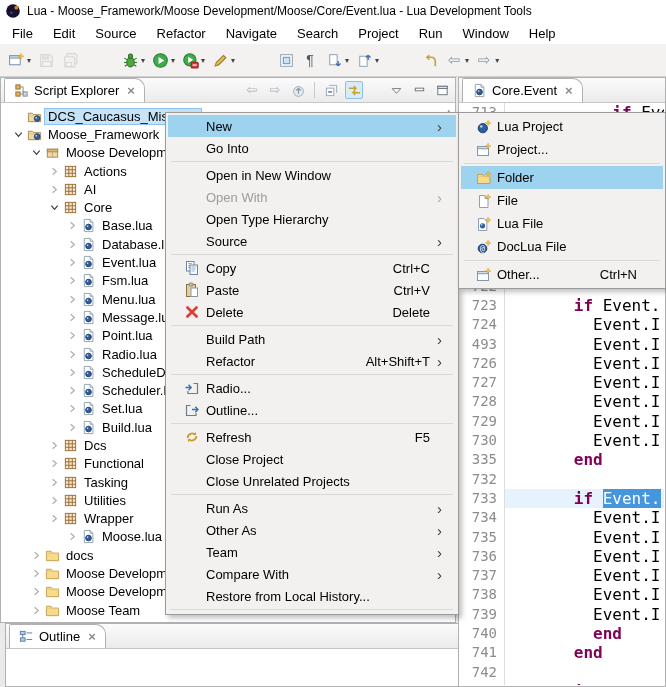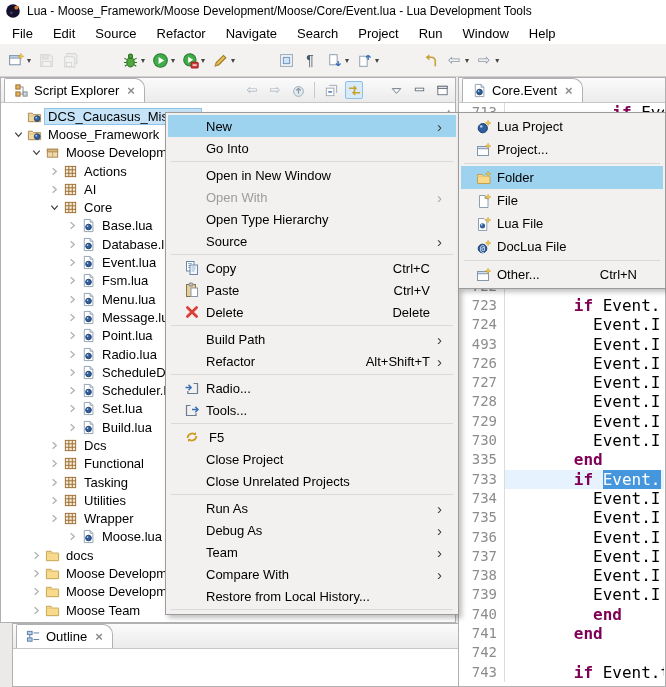--- a/index.html
+++ b/index.html
@@ -13,21 +13,21 @@
   .tbtn{display:flex;align-items:center;height:24px;padding:0 2px;margin:0 1px}
   .tbtn .ticon{width:18px;height:18px;display:inline-flex;align-items:center;justify-content:center}
   .tbtn .ticon svg{width:17px;height:17px}
   .glyph{font-size:15px;line-height:16px;color:#8a97a8}
   .dd{font-size:8px;color:#444;margin-left:2px}
   .dis{opacity:.42}
   .tgap{width:36px}
   .workbench{position:absolute;left:0;top:77px;right:0;bottom:0;background:#ebeae9}
   .panel{position:absolute;background:#fff;border:1px solid #b1b1b3;box-sizing:border-box}
   #explorer{left:0;top:0;width:456px;height:546px}
-  #outline{left:12px;top:546px;width:456px;height:64px}
+  #outline{left:5px;top:546px;width:456px;height:64px}
   #editor{left:458px;top:0;width:208px;height:610px}
   .tabbar{height:24px;background:linear-gradient(#fbfbfb,#ebebeb);border-bottom:1px solid #c6c6c6;position:relative;display:flex;align-items:flex-end}
   .tab{display:inline-flex;align-items:center;gap:5px;height:23px;padding:0 9px;background:#fff;
        border:1px solid #b1b1b3;border-bottom:none;border-radius:2px 10px 0 0;margin-left:3px;font-size:13px}
   .tab .ticn{display:flex}.tab .ticn svg{width:15px;height:15px}
   .tclose{color:#8b8b8b;font-size:13px;font-weight:bold;margin-left:3px;cursor:default}
   .viewbar{position:absolute;right:4px;top:3px;display:flex;align-items:center;gap:5px}
   .vbtn{display:flex;align-items:center;justify-content:center;width:18px;height:18px}
   .vbtn svg{width:15px;height:15px}
   .vbtn .glyph{font-size:13px;color:#a9b3c0}
@@ -815,20 +815,24 @@
           <span class="lt"><span class="pl">        Event.I</span></span>
         </div>
         <div class="crow">
           <span class="ln">730</span>
           <span class="lt"><span class="pl">        Event.I</span></span>
         </div>
         <div class="crow">
           <span class="ln">335</span>
           <span class="lt"><span class="pl">      </span><span class="kw">end</span></span>
         </div>
+        <div class="crow">
+          <span class="ln">732</span>
+          <span class="lt"></span>
+        </div>
         <div class="crow cur">
           <span class="ln">733</span>
           <span class="lt"><span class="pl">      </span><span class="kw">if</span><span class="pl"> </span><span class="selseg">Event.</span></span>
         </div>
         <div class="crow">
           <span class="ln">734</span>
           <span class="lt"><span class="pl">        Event.I</span></span>
         </div>
         <div class="crow">
           <span class="ln">735</span>
@@ -970,34 +974,35 @@
       <span class="sc"></span>
       <span class="arr"></span>
     </div>
     <div class="mi">
       <span class="ic">
         <svg viewBox="0 0 16 16" xmlns="http://www.w3.org/2000/svg">
           <path d="M6.5 3.5h-4v10h9.5v-2.5" fill="none" stroke="#6b7c8e" stroke-width="1.2"></path>
           <path d="M8 7.5h6M11.3 4.8L14 7.5l-2.7 2.7" fill="none" stroke="#3a6fb5" stroke-width="1.4"></path>
         </svg>
       </span>
-      <span class="lbl">Tools...</span>
+      <span class="lbl">Outline...</span>
       <span class="sc"></span>
       <span class="arr"></span>
     </div>
     <div class="msep"></div>
     <div class="mi">
       <span class="ic">
         <svg viewBox="0 0 16 16" xmlns="http://www.w3.org/2000/svg">
           <path d="M3.6 9a4.6 4.6 0 0 1 7.9-3.1" fill="none" stroke="#cf9c23" stroke-width="1.8"></path>
           <path d="M12 2.9v3.2H8.8z" fill="#cf9c23"></path>
           <path d="M12.4 7a4.6 4.6 0 0 1-7.9 3.1" fill="none" stroke="#cf9c23" stroke-width="1.8"></path>
           <path d="M4 13.1V9.9h3.2z" fill="#cf9c23"></path>
         </svg>
       </span>
+      <span class="lbl">Refresh</span>
       <span class="sc">F5</span>
       <span class="arr"></span>
     </div>
     <div class="mi">
       <span class="ic"></span>
       <span class="lbl">Close Project</span>
       <span class="sc"></span>
       <span class="arr"></span>
     </div>
     <div class="mi">
@@ -1008,21 +1013,21 @@
     </div>
     <div class="msep"></div>
     <div class="mi">
       <span class="ic"></span>
       <span class="lbl">Run As</span>
       <span class="sc"></span>
       <span class="arr">›</span>
     </div>
     <div class="mi">
       <span class="ic"></span>
-      <span class="lbl">Debug As</span>
+      <span class="lbl">Other As</span>
       <span class="sc"></span>
       <span class="arr">›</span>
     </div>
     <div class="mi">
       <span class="ic"></span>
       <span class="lbl">Team</span>
       <span class="sc"></span>
       <span class="arr">›</span>
     </div>
     <div class="mi">

